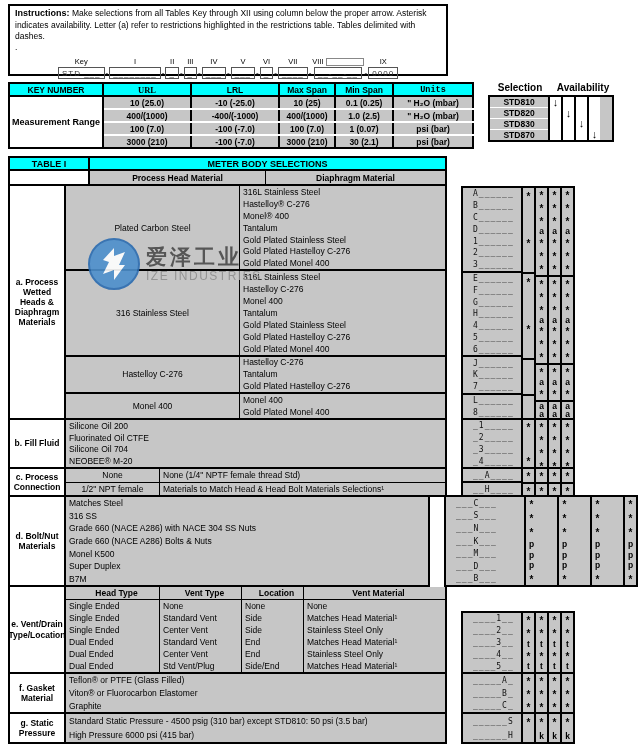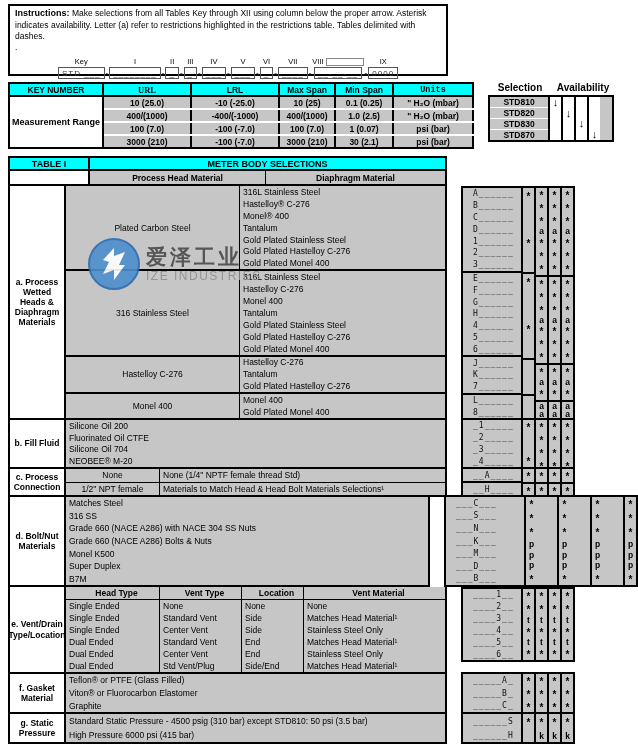--- a/index.html
+++ b/index.html
@@ -614,21 +614,21 @@
               <div class="ecell last">Stainless Steel Only</div>
             </div>
             <div class="erow">
               <div class="ecell" style="width: 94px;">Dual Ended</div>
               <div class="ecell" style="width: 82px;">Std Vent/Plug</div>
               <div class="ecell" style="width: 62px;">Side/End</div>
               <div class="ecell last">Matches Head Material¹</div>
             </div>
           </div>
         </div>
-        <div class="secsel" style="margin-top: 0; height: 75px;">
+        <div class="secsel" style="margin-top: 24px; height: 75px;">
           <div class="codecol">
             <div class="codecell">____1__</div>
             <div class="codecell">____2__</div>
             <div class="codecell">____3__</div>
             <div class="codecell">____4__</div>
             <div class="codecell">____5__</div>
             <div class="codecell">____6__</div>
           </div>
           <div class="strip">
             <div class="stripcell star">*</div>

